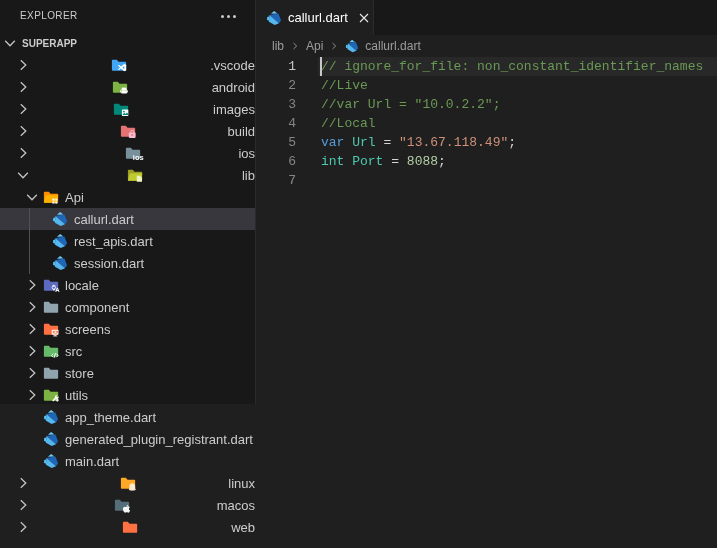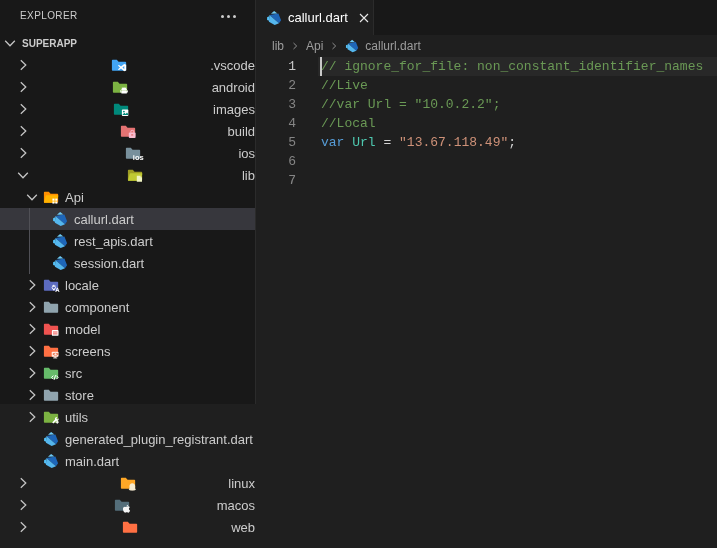--- a/index.html
+++ b/index.html
@@ -256,38 +256,20 @@
         <span class="lbl">component</span>
       </div>
 <div class="row d2">
         <span class="chev">
           <svg width="16" height="16" viewBox="0 0 16 16">
             <path d="M5.8 3.2 L10.8 8 L5.8 12.8" stroke="#c5c5c5" stroke-width="1.25" fill="none"></path>
           </svg>
         </span>
         <span class="ico">
           <svg width="16" height="16" viewBox="0 0 16 16" style="overflow:visible">
-            <path fill="#ef5350" d="M0.9 12.9 V3.6 c0-.4.3-.75.75-.75 h4.15 l1.75 1.85 h6.85 c.4 0 .75.35.75.75 v7.45 c0 .4-.35.75-.75.75 H1.65 c-.45 0-.75-.35-.75-.75 Z"></path>
-            <g>
-              <rect x="8.9" y="9.0" width="6.6" height="5.8" rx="0.9" fill="#ffffff"></rect>
-              <rect x="9.9" y="10.5" width="4.6" height="1.0" fill="#ef5350"></rect>
-              <rect x="9.9" y="12.4" width="4.6" height="1.0" fill="#ef5350"></rect>
-            </g>
-          </svg>
-        </span>
-        <span class="lbl">model</span>
-      </div>
-<div class="row d2">
-        <span class="chev">
-          <svg width="16" height="16" viewBox="0 0 16 16">
-            <path d="M5.8 3.2 L10.8 8 L5.8 12.8" stroke="#c5c5c5" stroke-width="1.25" fill="none"></path>
-          </svg>
-        </span>
-        <span class="ico">
-          <svg width="16" height="16" viewBox="0 0 16 16" style="overflow:visible">
             <path fill="#ff7043" d="M0.9 12.9 V3.6 c0-.4.3-.75.75-.75 h4.15 l1.75 1.85 h6.85 c.4 0 .75.35.75.75 v7.45 c0 .4-.35.75-.75.75 H1.65 c-.45 0-.75-.35-.75-.75 Z"></path>
             <g>
               <rect x="8.7" y="8.8" width="6.8" height="4.9" rx="0.8" fill="#ffebe5"></rect>
               <text x="9.5" y="13.1" font-family="Liberation Mono,monospace" font-size="5.0" font-weight="bold" fill="#e64a19">&lt;&gt;</text>
               <rect x="11.3" y="13.7" width="1.8" height="1.0" fill="#ffebe5"></rect>
               <rect x="10.2" y="14.5" width="4.0" height="0.9" fill="#ffebe5"></rect>
             </g>
           </svg>
         </span>
         <span class="lbl">screens</span>
@@ -333,20 +315,31 @@
           <svg width="16" height="16" viewBox="0 0 16 16" style="overflow:visible">
             <path fill="#7cb342" d="M0.9 12.9 V3.6 c0-.4.3-.75.75-.75 h4.15 l1.75 1.85 h6.85 c.4 0 .75.35.75.75 v7.45 c0 .4-.35.75-.75.75 H1.65 c-.45 0-.75-.35-.75-.75 Z"></path>
             <g fill="#ffffff">
               <path d="M9.2 13.4 l2.8-2.8 a2.0 2.0 0 0 1 2.5-2.5 l-1.2 1.2 1.2 1.2 1.2-1.2 a2.0 2.0 0 0 1-2.5 2.5 l-2.8 2.8 z"></path>
               <rect x="12.7" y="12.6" width="3.1" height="1.1"></rect>
               <rect x="13.7" y="11.6" width="1.1" height="3.1"></rect>
             </g>
           </svg>
         </span>
         <span class="lbl">utils</span>
+      </div>
+<div class="row f2">
+        <span class="ico">
+          <svg width="16" height="16" viewBox="0 0 16 16">
+            <polygon points="8.1,0.9 11.4,3.6 5.0,3.8" fill="#6ecbf7"></polygon>
+            <polygon points="1.1,7.2 3.2,6.2 3.2,10.8 1.1,9.9" fill="#55c1f7"></polygon>
+            <polygon points="3.4,5.0 12.4,3.5 15.1,10.3 13.0,13.3" fill="#1e66b8"></polygon>
+            <polygon points="3.4,5.0 13.0,13.3 8.7,15.1 2.9,11.7" fill="#55b7ee"></polygon>
+          </svg>
+        </span>
+        <span class="lbl">app_theme.dart</span>
       </div>
 <div class="row f2">
         <span class="ico">
           <svg width="16" height="16" viewBox="0 0 16 16">
             <polygon points="8.1,0.9 11.4,3.6 5.0,3.8" fill="#6ecbf7"></polygon>
             <polygon points="1.1,7.2 3.2,6.2 3.2,10.8 1.1,9.9" fill="#55c1f7"></polygon>
             <polygon points="3.4,5.0 12.4,3.5 15.1,10.3 13.0,13.3" fill="#1e66b8"></polygon>
             <polygon points="3.4,5.0 13.0,13.3 8.7,15.1 2.9,11.7" fill="#55b7ee"></polygon>
           </svg>
         </span>
@@ -468,19 +461,20 @@
     <div class="cl">
         <div class="ln">4</div>
         <div class="tx cm">//Local</div>
       </div>
     <div class="cl">
         <div class="ln">5</div>
         <div class="tx"><span class="kw">var</span> <span class="ty">Url</span> = <span class="st">"13.67.118.49"</span>;</div>
       </div>
     <div class="cl">
         <div class="ln">6</div>
+        <div class="tx"><span class="ty">int</span> <span class="ty">Port</span> = <span class="nm">8088</span>;</div>
       </div>
     <div class="cl">
         <div class="ln">7</div>
         <div class="tx"></div>
       </div>
   </div>
 </div>
 
 </body></html>

